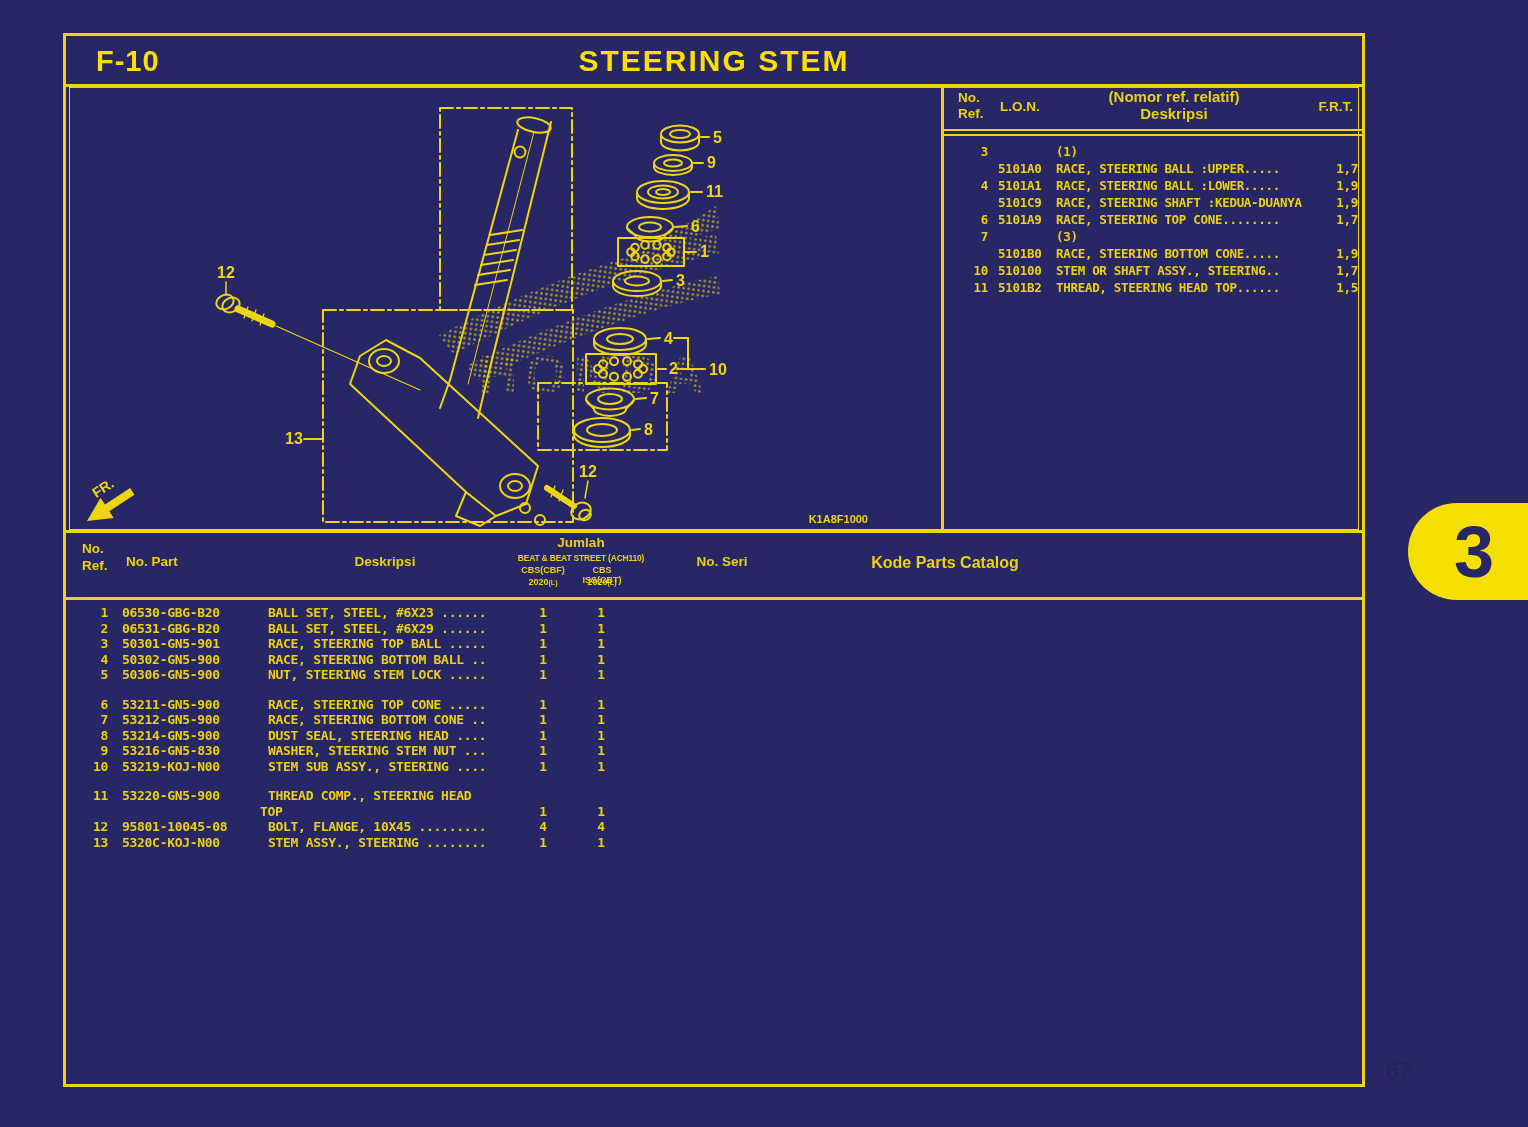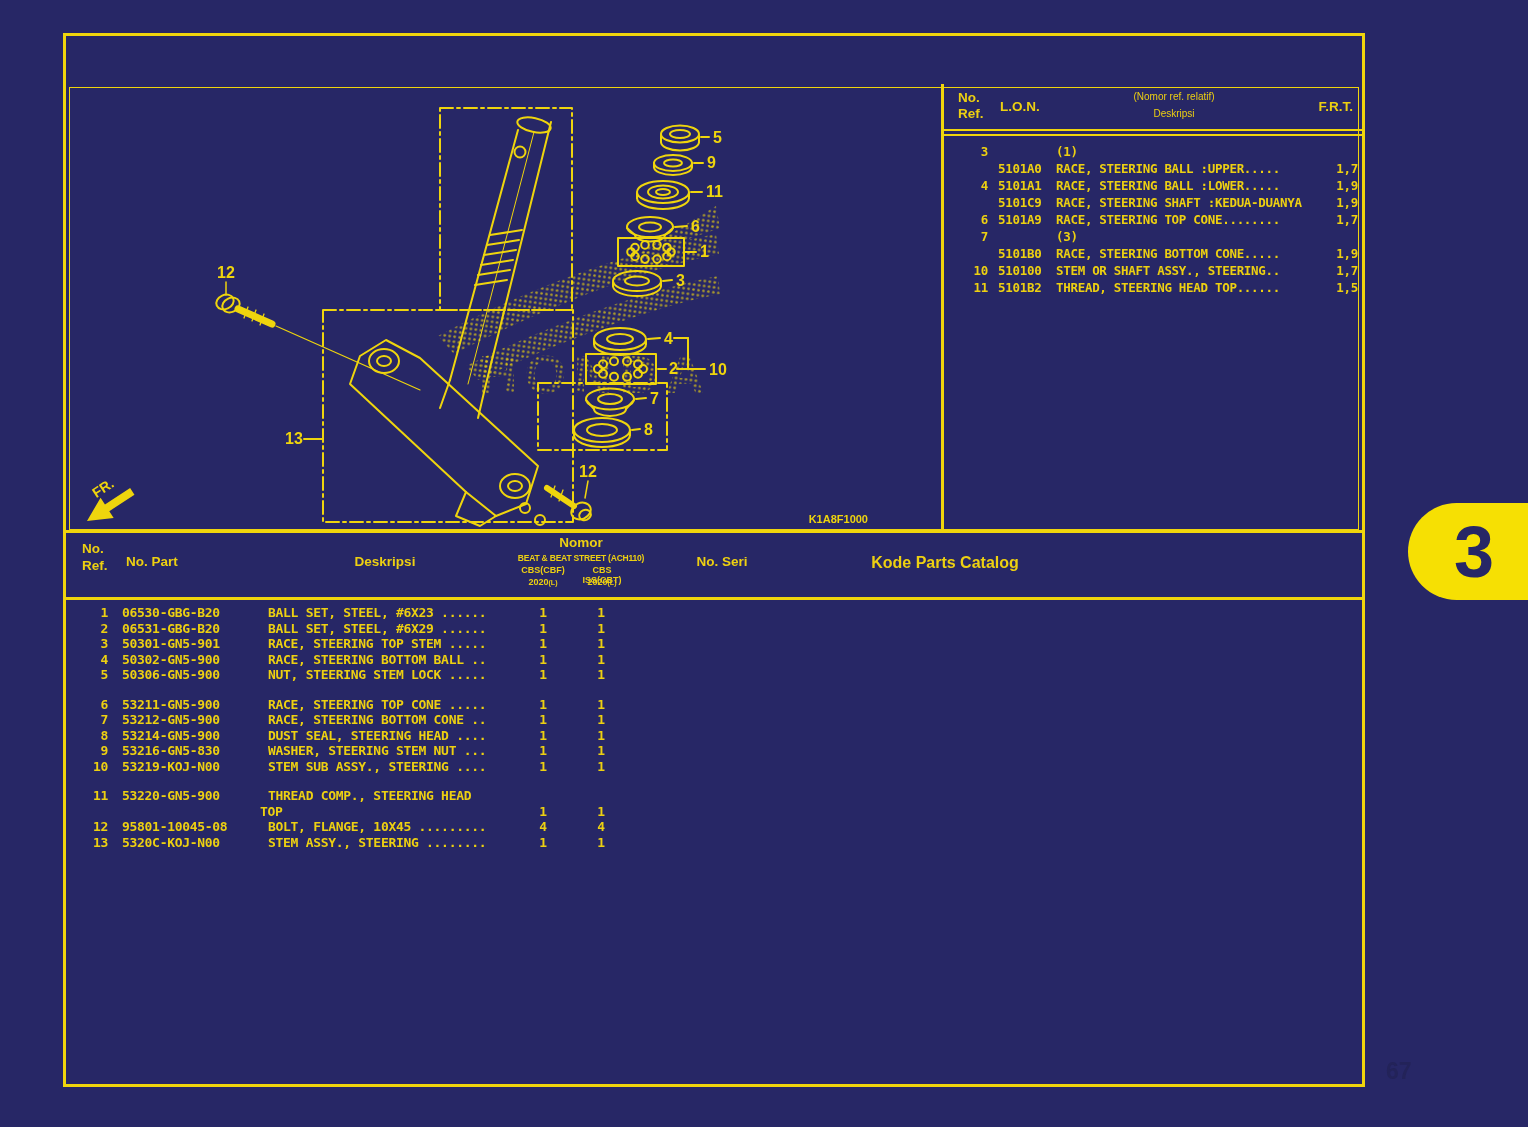--- a/index.html
+++ b/index.html
@@ -29,21 +29,21 @@
   .inner-rect{position:absolute;left:3px;top:51px;width:1290px;height:443px;
               border:1.5px solid var(--y);box-sizing:border-box;pointer-events:none;}
   .vdiv{position:absolute;left:875px;top:48px;width:3px;height:449px;background:var(--y);}
   .diagram-svg{position:absolute;left:2px;top:52px;width:873px;height:445px;}
 
   
   .lon{position:absolute;left:878px;top:48px;width:419px;height:449px;}
   .lon .h-noref{position:absolute;left:14px;top:6px;line-height:16px;font-size:13.5px;font-weight:bold;}
   .lon .h-lon{position:absolute;left:56px;top:15px;font-size:13.5px;font-weight:bold;}
   .lon .h-desc{position:absolute;left:110px;width:240px;top:4px;text-align:center;
-               font-size:10px;font-weight:normal;line-height:17px;}
+               font-size:15px;font-weight:bold;line-height:17px;}
   .lon .h-frt{position:absolute;right:10px;top:15px;font-size:13.5px;font-weight:bold;}
   .lon .rule1{position:absolute;left:0;right:0;top:45px;height:2px;background:var(--y);}
   .lon .rule2{position:absolute;left:0;right:0;top:50px;height:2px;background:var(--y);}
   .lon-body{position:absolute;left:0;right:0;top:59px;}
   .lrow{position:relative;height:17px;}
   .lrow span{position:absolute;top:0;line-height:17px;white-space:pre;}
   .lr-ref{left:12px;width:32px;text-align:right;}
   .lr-lon{left:54px;}
   .lr-desc{left:112px;}
   .lr-frt{left:374px;width:40px;text-align:right;}
@@ -91,20 +91,24 @@
   .dcode{font-size:11px;font-weight:bold;fill:var(--y);}
   .frtxt{font-size:14px;font-weight:bold;fill:var(--y);}
   .hondatxt{font-size:54px;font-weight:bold;letter-spacing:7px;}
 </style>
 </head>
 <body>
 
 <div class="screen">
   <div class="frame">
 
+    <div class="hband">
+      <div class="f10">F-10</div>
+      <div class="ptitle">STEERING STEM</div>
+    </div>
 
     <div class="inner-rect"></div>
     <div class="vdiv"></div>
 
     <svg class="diagram-svg" viewBox="0 0 873 445" xmlns="http://www.w3.org/2000/svg">
       <defs>
         <pattern id="ht" width="5" height="5" patternUnits="userSpaceOnUse" patternTransform="rotate(8)">
           <circle cx="2.5" cy="2.5" r="1.3" fill="#EFD50D" opacity="0.7"></circle>
         </pattern>
       </defs>
@@ -367,21 +371,21 @@
     </div>
 
     <div class="band">
       <div class="b-noref">
         <div>No.</div>
         <div>Ref.</div>
       </div>
       <div class="b-part">No. Part</div>
       <div class="b-desk">Deskripsi</div>
       <div class="b-jml">
-        <div class="jml-title">Nomor</div>
+        <div class="jml-title">Jumlah</div>
         <div class="jml-model">BEAT &amp; BEAT STREET (ACH110)</div>
         <div class="jml-c1">CBS(CBF)</div>
         <div class="jml-c2">CBS ISS(CBT)</div>
         <div class="jml-y1"><span>2020</span><span class="yr-sub">(L)</span></div>
         <div class="jml-y2"><span>2020</span><span class="yr-sub">(L)</span></div>
       </div>
       <div class="b-seri">No. Seri</div>
       <div class="b-kode">Kode Parts Catalog</div>
     </div>
 
@@ -397,21 +401,21 @@
           <div class="prow mono">
             <span class="pr-ref">2</span>
             <span class="pr-part">06531-GBG-B20</span>
             <span class="pr-desc">BALL SET, STEEL, #6X29 ......</span>
             <span class="pr-q1">1</span>
             <span class="pr-q2">1</span>
           </div>
           <div class="prow mono">
             <span class="pr-ref">3</span>
             <span class="pr-part">50301-GN5-901</span>
-            <span class="pr-desc">RACE, STEERING TOP STEM .....</span>
+            <span class="pr-desc">RACE, STEERING TOP BALL .....</span>
             <span class="pr-q1">1</span>
             <span class="pr-q2">1</span>
           </div>
           <div class="prow mono">
             <span class="pr-ref">4</span>
             <span class="pr-part">50302-GN5-900</span>
             <span class="pr-desc">RACE, STEERING BOTTOM BALL ..</span>
             <span class="pr-q1">1</span>
             <span class="pr-q2">1</span>
           </div>

